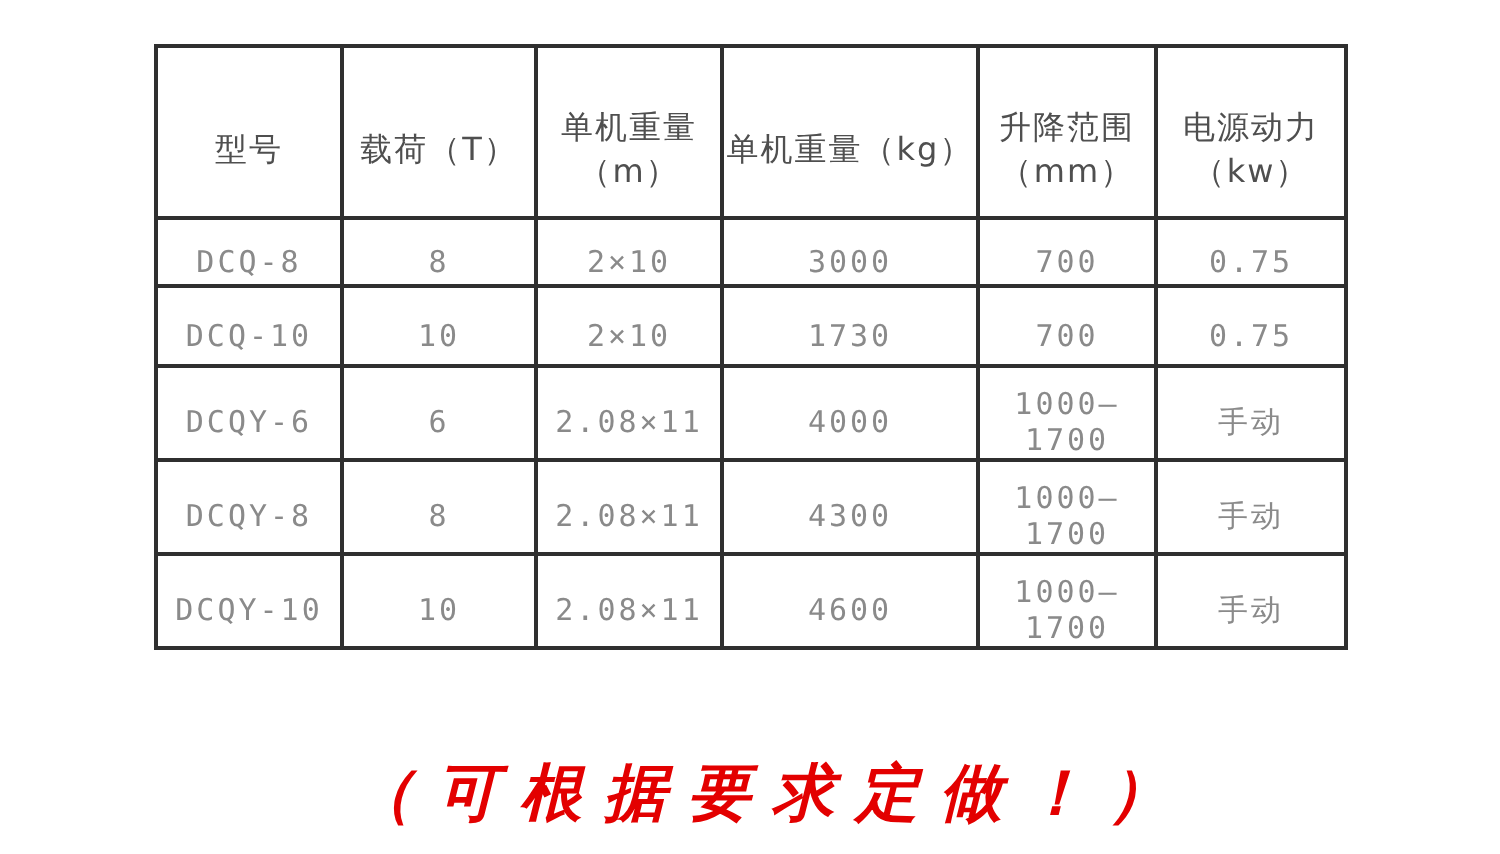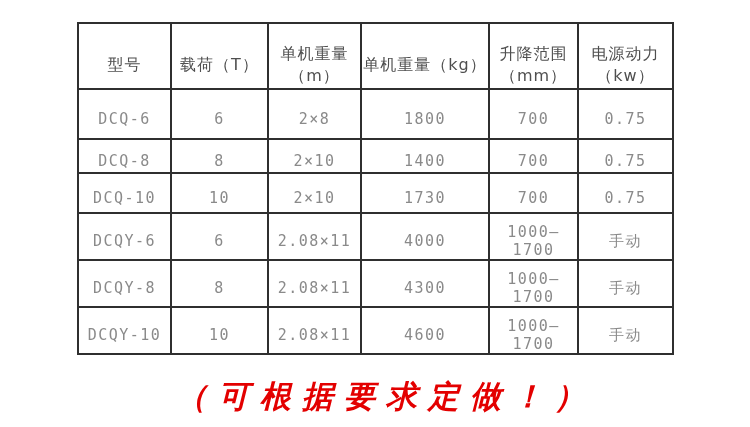--- a/index.html
+++ b/index.html
@@ -18,21 +18,21 @@
     border-collapse: collapse;
     table-layout: fixed;
   }
   table.spec th, table.spec td {
     border: 2px solid #2f2f2f;
     text-align: center;
     vertical-align: middle;
     padding: 0;
     overflow: hidden;
   }
-  tr.hdr { height: 66px; }
+  tr.hdr { height: 86px; }
   th {
     font-family: "DejaVu Sans", sans-serif;
     font-weight: 400;
     font-size: 16px;
     color: #4f4f4f;
     padding-top: 17px !important;
     letter-spacing: 1px;
   }
   .hline { display: block; line-height: 22px; }
   .hline:empty { display: none; }
@@ -101,33 +101,25 @@
           <span class="hline">升降范围</span>
           <span class="hline">（mm）</span>
         </th>
         <th>
           <span class="hline">电源动力</span>
           <span class="hline">（kw）</span>
         </th>
       </tr>
     </thead>
     <tbody>
-      <tr class="r1">
-        <td>DCQ-6</td>
-        <td>6</td>
-        <td>2×8</td>
-        <td>1800</td>
-        <td>700</td>
-        <td>0.75</td>
-      </tr>
       <tr class="r2">
         <td>DCQ-8</td>
         <td>8</td>
         <td>2×10</td>
-        <td>1400</td>
+        <td>3000</td>
         <td>700</td>
         <td>0.75</td>
       </tr>
       <tr class="r3">
         <td>DCQ-10</td>
         <td>10</td>
         <td>2×10</td>
         <td>1730</td>
         <td>700</td>
         <td>0.75</td>

